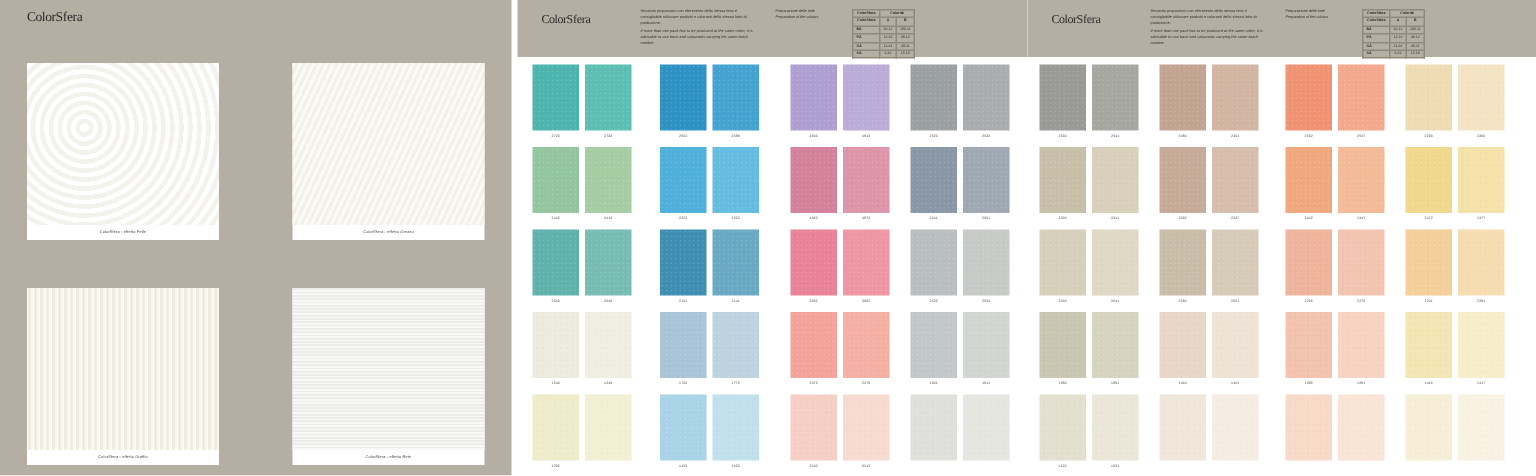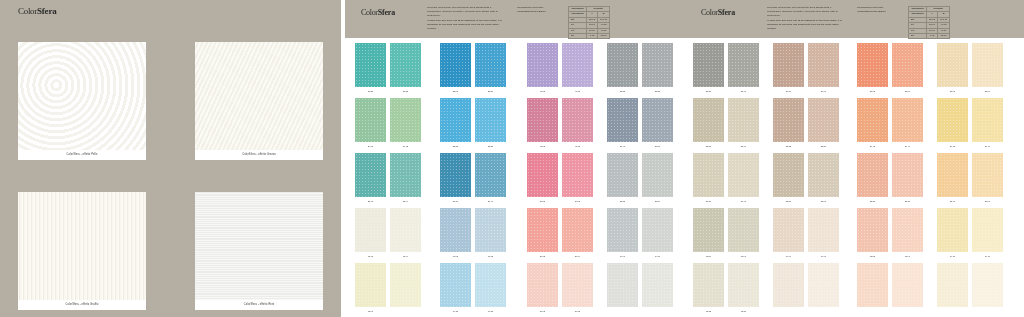--- a/index.html
+++ b/index.html
@@ -8,21 +8,21 @@
   #root{position:relative;width:1024px;height:317px;}
 
   
   .left-page{position:absolute;left:0;top:0;width:341px;height:317px;
              background:#b4afa2;}
   .left-logo{position:absolute;left:18px;top:7px;}
 
   .logo{font-family:"Liberation Serif",serif;white-space:nowrap;
         color:#2b2b2b;line-height:1;}
   .logo .c1{font-weight:400;letter-spacing:-.3px;}
-  .logo .c2{font-weight:700;letter-spacing:-.2px;}
+  .logo .c2{font-weight:400;letter-spacing:-.2px;}
 
   .tex-grid{position:absolute;left:18px;top:42px;width:305px;height:268px;}
   .tex-cell{position:absolute;width:128px;}
   .tex-img{width:128px;height:108px;border:0;position:relative;overflow:hidden;}
   .tex-cap{height:10px;line-height:10px;text-align:center;
            font-size:2.6px;color:#3a3a38;background:#ffffff;
            letter-spacing:.1px;overflow:hidden;white-space:nowrap;}
 
   
   .t-pelle{background:

